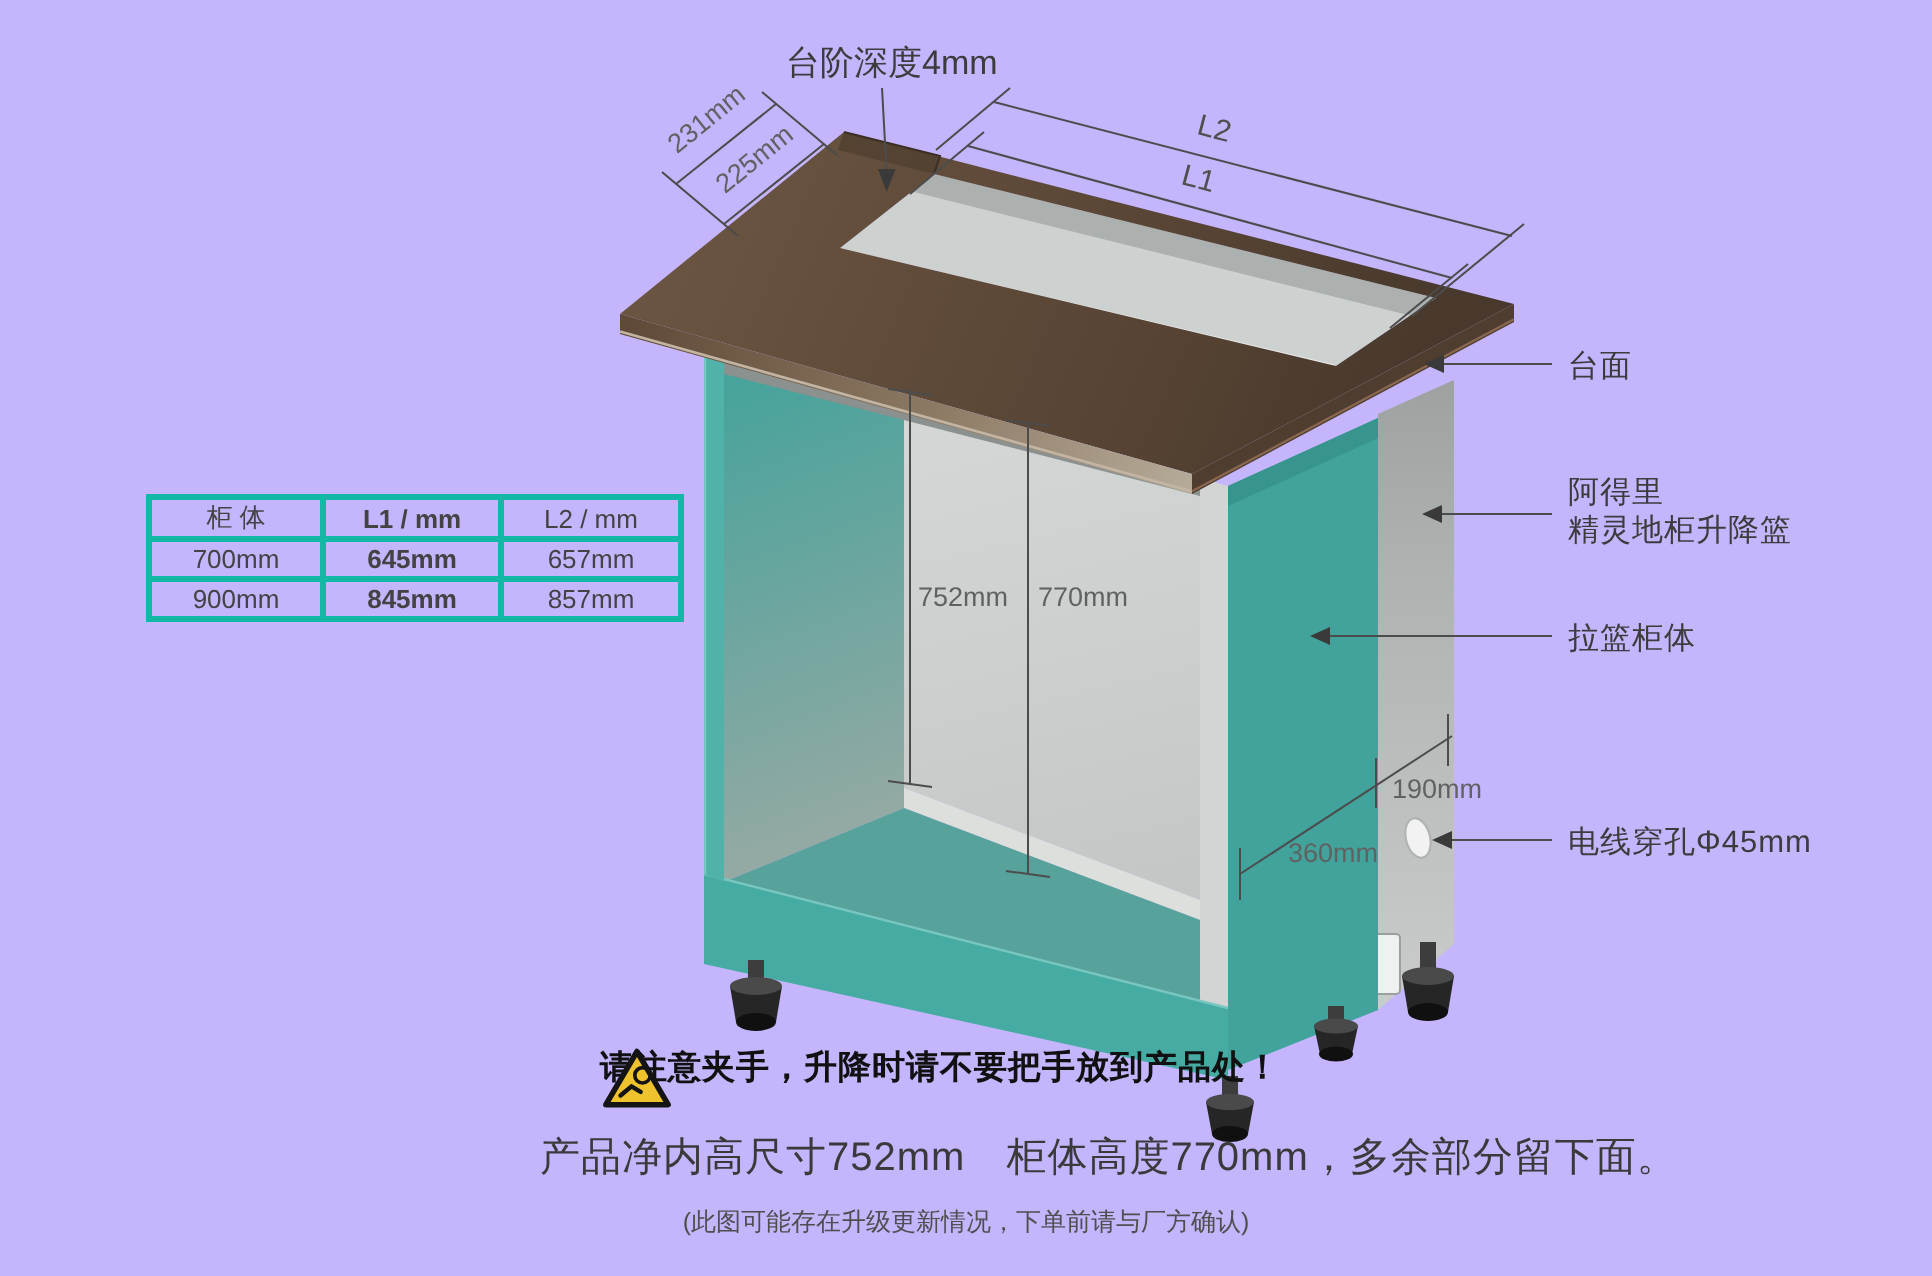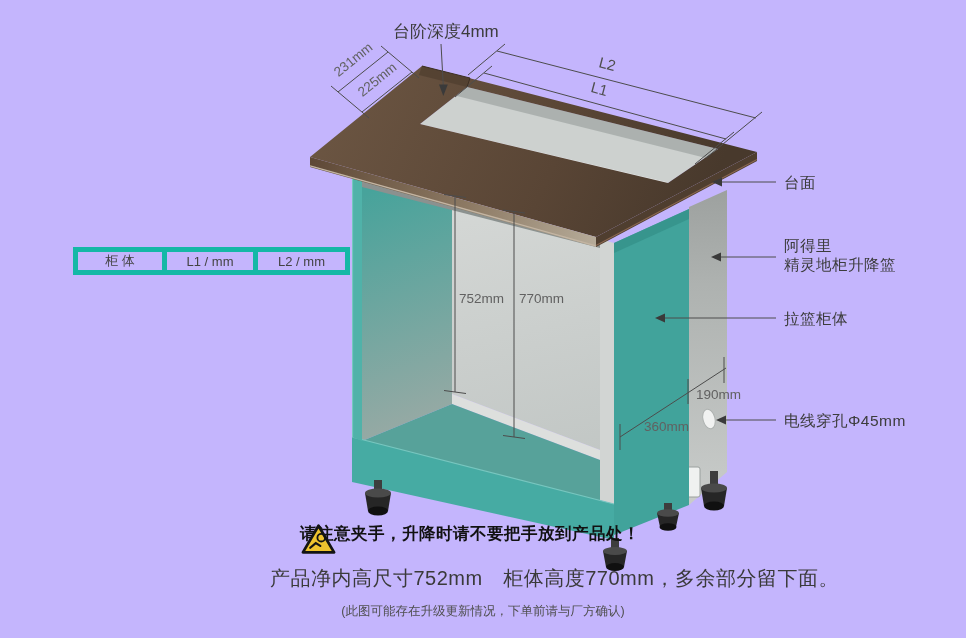--- a/index.html
+++ b/index.html
@@ -7,23 +7,23 @@
          font-family:"Liberation Sans","DejaVu Sans",sans-serif;}
   .stage svg{position:absolute;left:0;top:0;}
   svg text{font-family:"Liberation Sans","DejaVu Sans",sans-serif;}
   .dim-text{fill:#616161;font-size:13.5px;}
   .dim-text-lg{fill:#4f4f4f;font-size:15px;}
   .note-text{fill:#3c3c3c;font-size:17px;}
   .side-label{fill:#3c3c3c;font-size:15.5px;letter-spacing:.5px;}
 
   .size-table{position:absolute;left:73px;top:247px;border-collapse:collapse;
               font-size:13px;color:#434343;}
-  .size-table td{border:5px solid #14b8a6;text-align:center;vertical-align:middle;
+  .size-table td{border:3px solid #14b8a6;text-align:center;vertical-align:middle;
                  height:17px;padding:0 2px;}
-  .size-table td.c0{width:80px;} .size-table td.c1{width:82px;} .size-table td.c2{width:83px;margin-top:38px;}
+  .size-table td.c0{width:80px;} .size-table td.c1{width:82px;font-weight:bold;} .size-table td.c2{width:83px;margin-top:38px;}
 
   .warning-row{position:absolute;left:300px;top:523px;display:flex;align-items:flex-start;gap:9px;}
   .warning-text{font-weight:bold;font-size:16.5px;color:#111;letter-spacing:.5px;}
   .spec-text{position:absolute;left:246px;top:565px;font-size:20px;color:#3a3a3a;letter-spacing:.5px;margin-left:24px;}
   .disclaimer{position:absolute;left:0;top:603px;width:966px;text-align:center;
               font-size:12.5px;color:#4f4f4f;}
 </style>
 </head>
 <body>
 
@@ -173,20 +173,30 @@
   <text class="side-label" x="784" y="426">电线穿孔Φ45mm</text>
 </svg>
 
 <table class="size-table">
   <tbody>
     <tr>
       <td class="c0">柜 体</td>
       <td class="c1">L1 / mm</td>
       <td class="c2">L2 / mm</td>
     </tr>
+    <tr>
+      <td class="c0">700mm</td>
+      <td class="c1">645mm</td>
+      <td class="c2">657mm</td>
+    </tr>
+    <tr>
+      <td class="c0">900mm</td>
+      <td class="c1">845mm</td>
+      <td class="c2">857mm</td>
+    </tr>
   </tbody>
 </table>
 
 <div class="warning-row">
   <svg width="37" height="33" viewBox="0 0 40 36">
     <path d="M20,3 L37,32 L3,32 Z" fill="#eec32e" stroke="#141414" stroke-width="3" stroke-linejoin="round"></path>
     <circle cx="23" cy="16" r="4.2" fill="none" stroke="#141414" stroke-width="2"></circle>
     <path d="M11,27 l6,-5 l5,3" fill="none" stroke="#141414" stroke-width="2.4" stroke-linecap="round"></path>
   </svg>
   <span class="warning-text">请注意夹手，升降时请不要把手放到产品处！</span>

